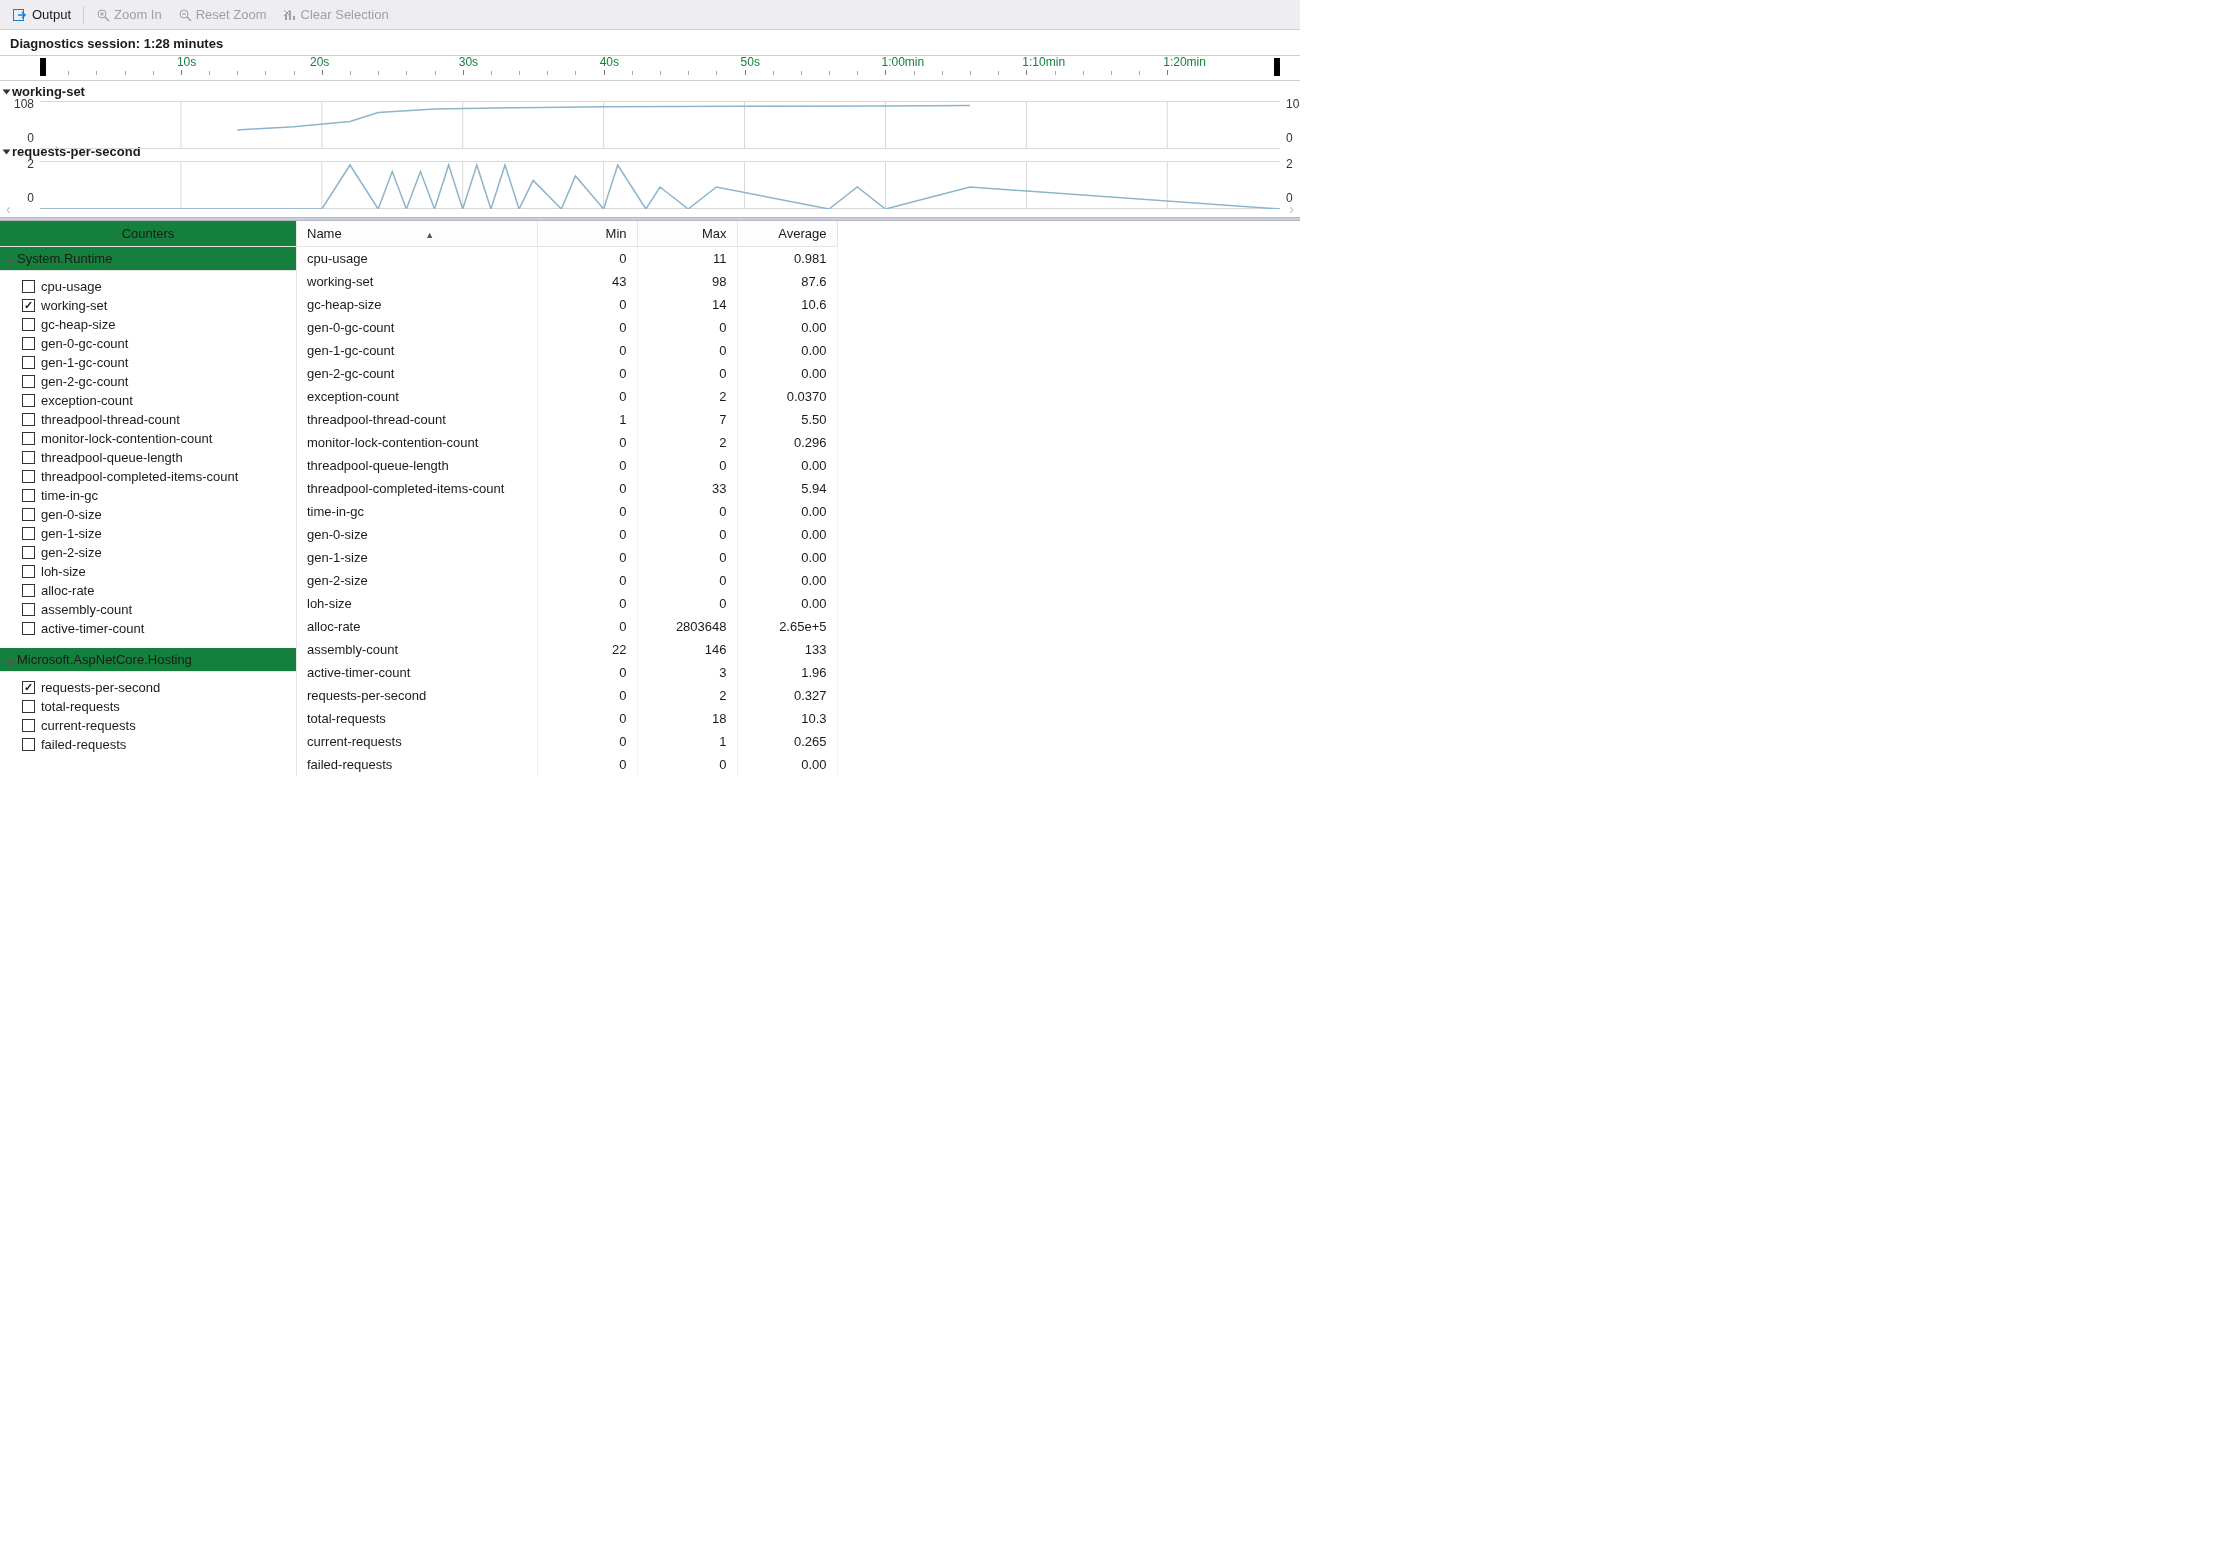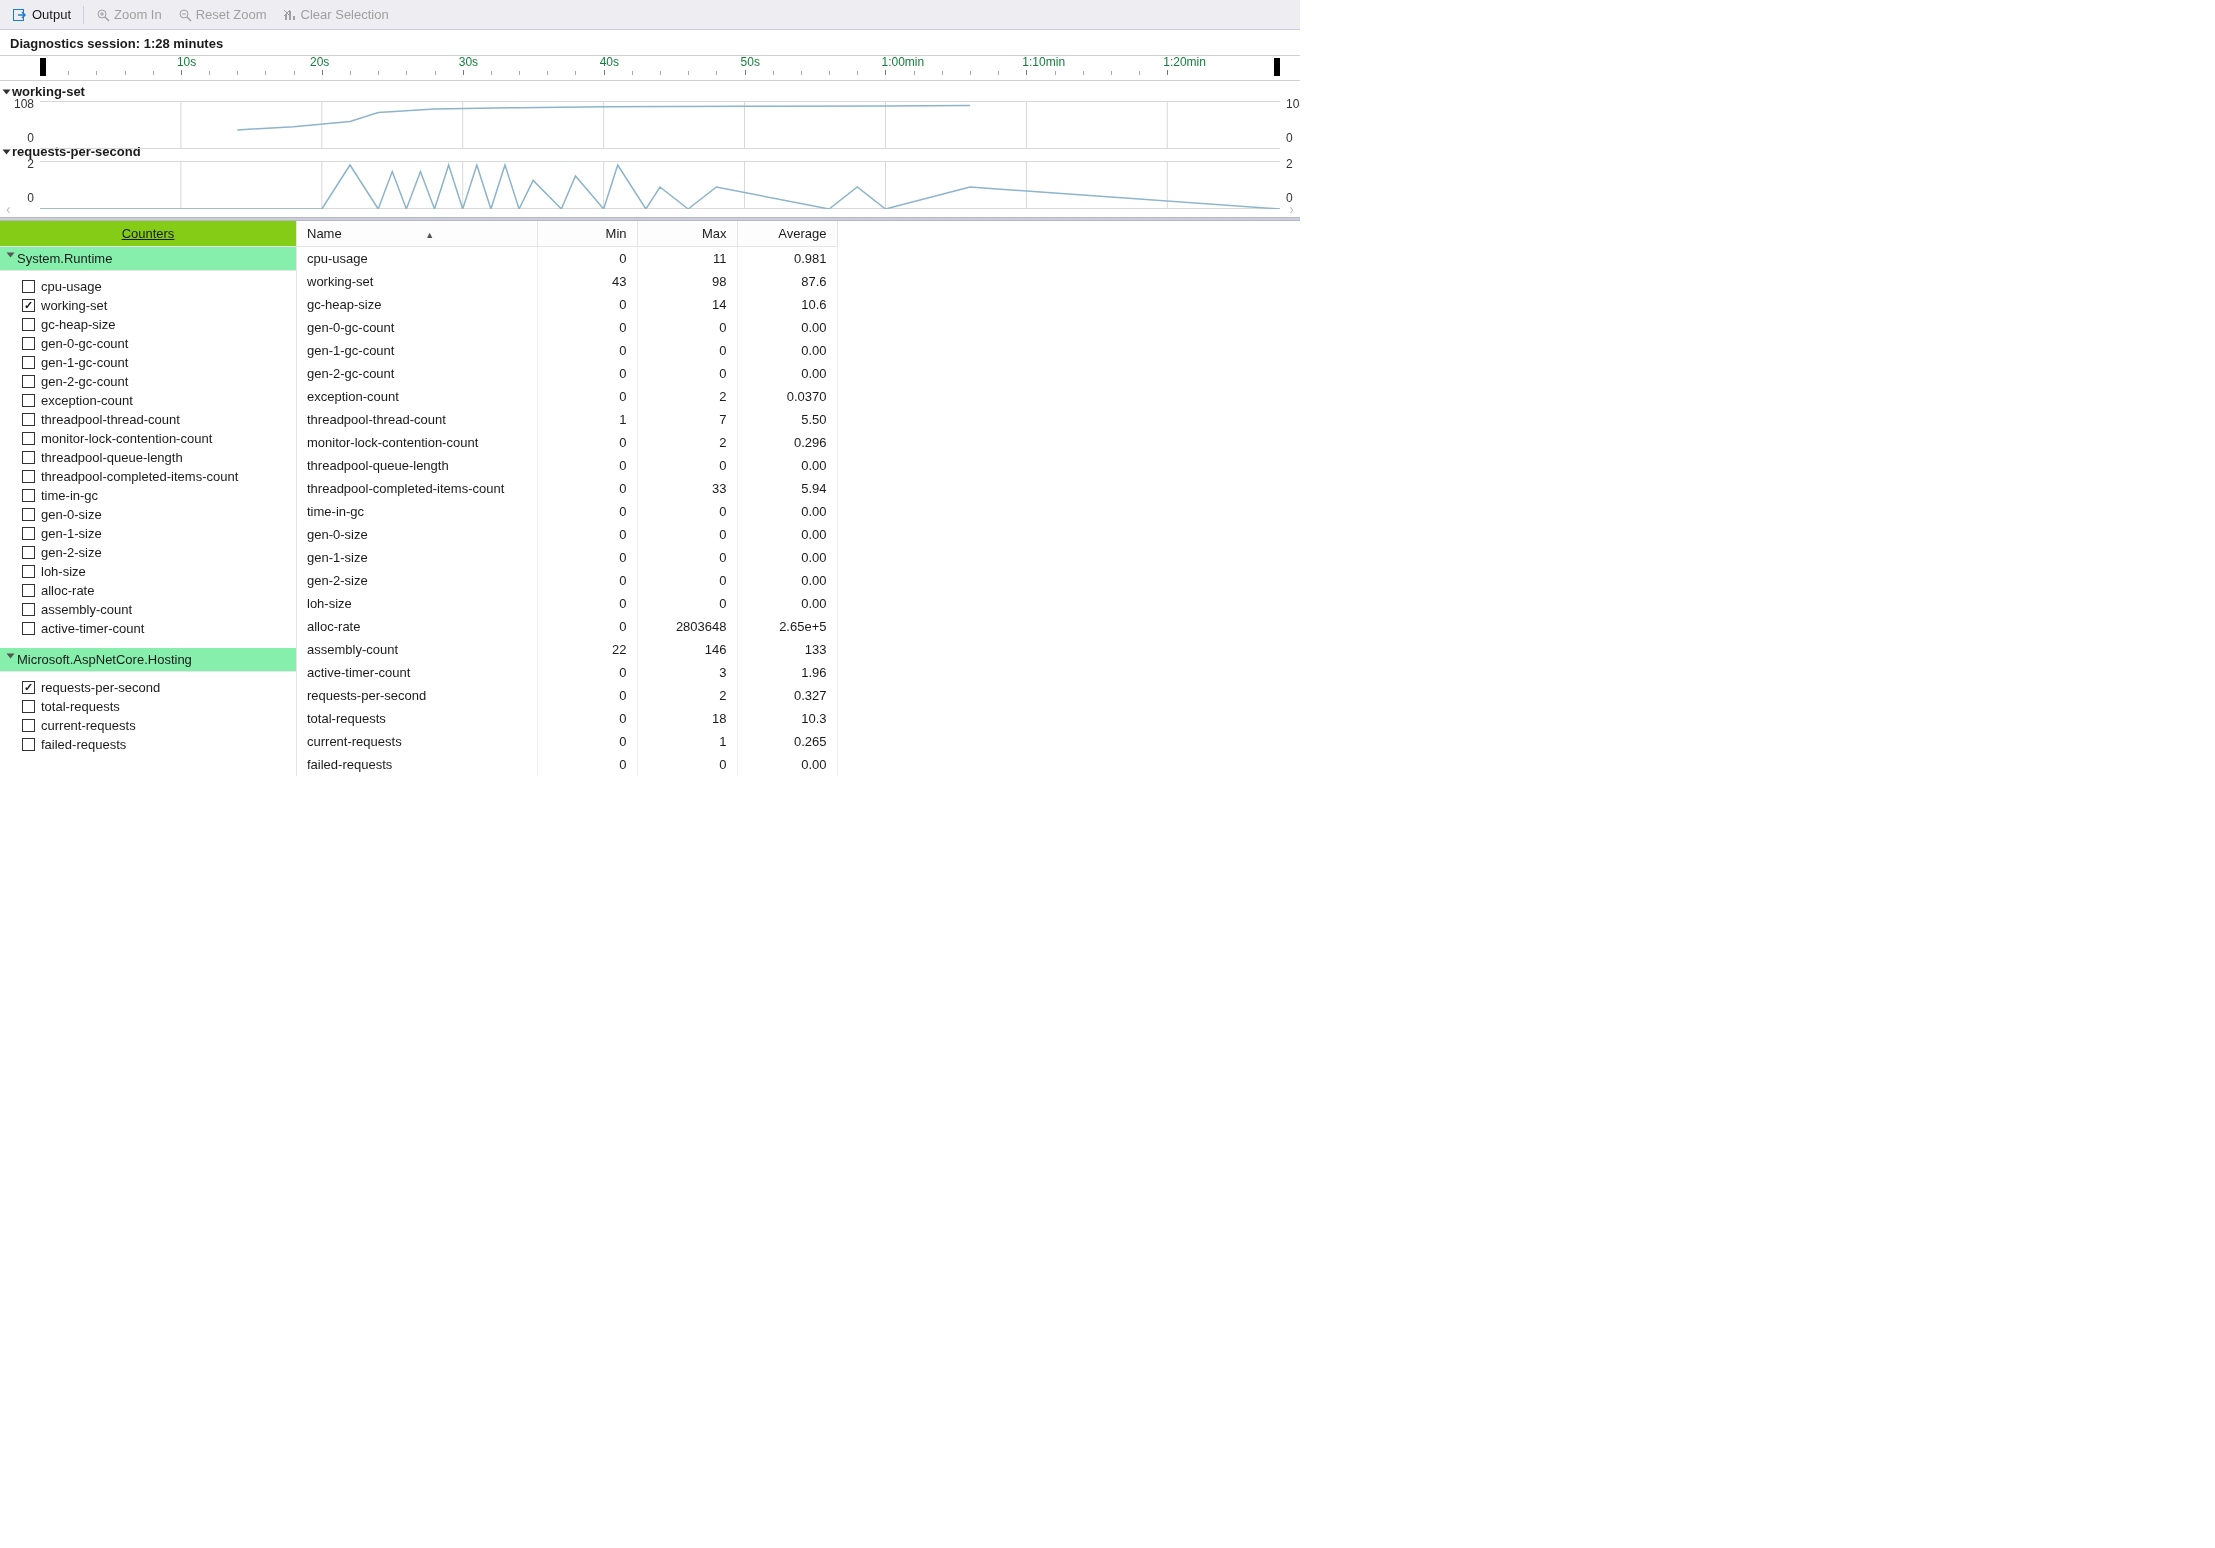--- a/index.html
+++ b/index.html
@@ -88,28 +88,27 @@
   .lower {
     display:flex;
   }
   .sidebar {
     width: 297px;
     border-right:1px solid #e5e5e5;
   }
   .sidebar-header {
     text-align:center; font-size:13px; padding:5px 0;
     border-bottom:1px solid #e5e5e5;
-    background:#84cc16;
-    text-decoration:underline;
+    background:#15803d;
   }
   .group-header {
-    background:#86efac;
+    background:#15803d;
     padding:4px 8px;
     font-size:13px;
-    display:flex; align-items:flex-start; gap:4px;
+    display:flex; align-items:flex-end; gap:4px;
     border-bottom:1px solid #e5e5e5;
   }
   .group-header .tri {
     width:0;height:0;border-left:5px solid #555;
     border-top:4px solid transparent;border-bottom:4px solid transparent;
     transform: rotate(90deg);
   }
   .sidebar-items { padding: 6px 0 10px 0; }
   .sidebar-item {
     display:flex; align-items:center; gap:6px;

